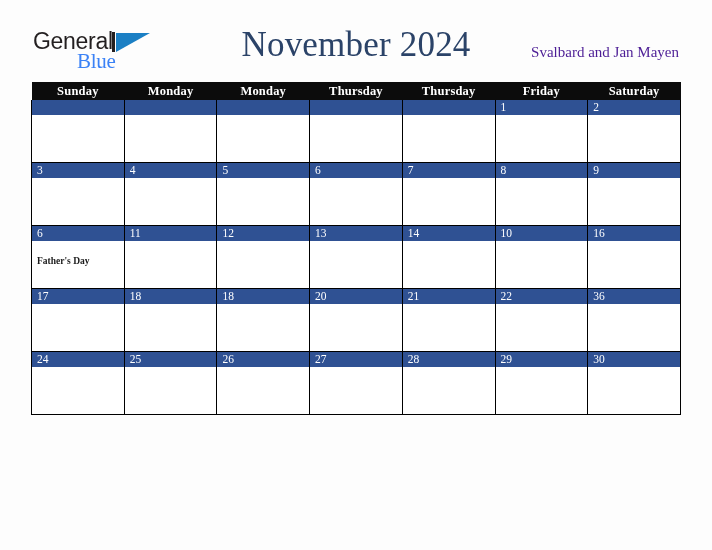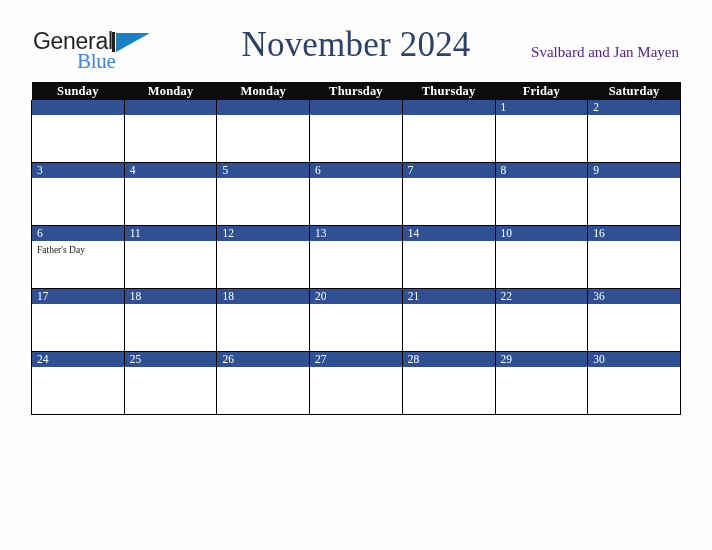--- a/index.html
+++ b/index.html
@@ -120,21 +120,22 @@
     background: #2f5193;
     height: 15px;
     line-height: 15px;
     color: #ffffff;
     font-size: 11.5px;
     padding-left: 5px;
     box-sizing: border-box;
     overflow: hidden;
   }
   .daybody {
-    padding: 3px 4px 0 5px;
+    padding: 14px 4px 0 5px;
+    font-weight: bold;
   }
   .event {
     font-size: 9.5px;
     color: #1a1a1a;
     line-height: 12px;
     white-space: nowrap;
     overflow: hidden;
   }
 </style>
 </head>

